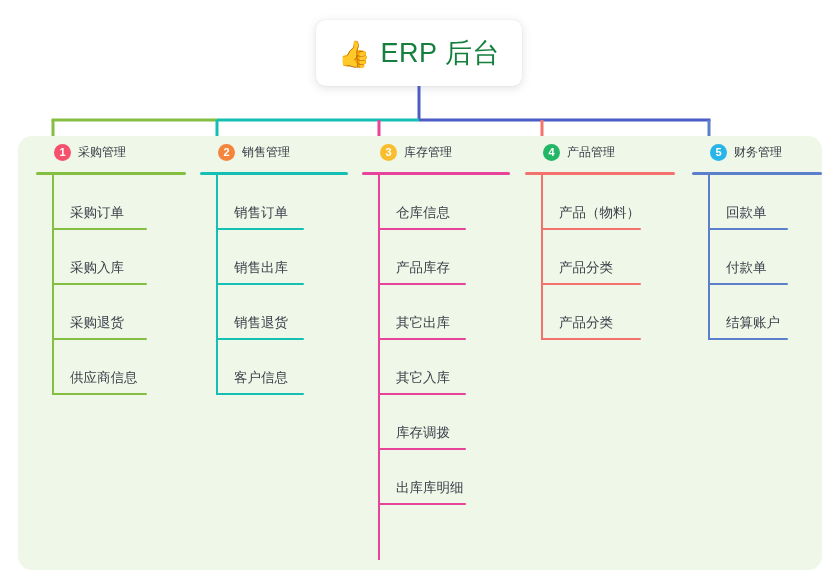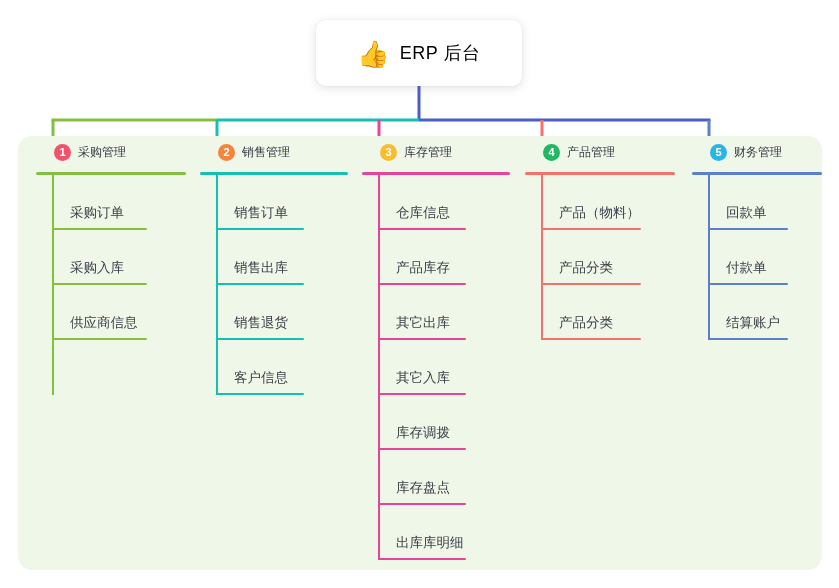--- a/index.html
+++ b/index.html
@@ -36,22 +36,22 @@
     gap: 10px;
     box-sizing: border-box;
   }
   .root-emoji {
     font-size: 26px;
     line-height: 1;
     display: inline-block;
     transform: translateY(1px);
   }
   .root-label {
-    font-size: 18px;
-    color: #000000;
+    font-size: 27px;
+    color: #15803d;
     letter-spacing: 0.5px;
     white-space: nowrap;
   }
 
   
   #wires {
     position: absolute;
     left: 0;
     top: 0;
     width: 839px;
@@ -176,20 +176,24 @@
           <div class="trunk" style="background: rgb(132, 191, 65); height: 220px;"></div>
           <div class="leaf">
             <span class="leaf-label">采购订单</span>
             <div class="leaf-rule" style="background: rgb(132, 191, 65); width: 95px;"></div>
           </div>
           <div class="leaf">
             <span class="leaf-label">采购入库</span>
             <div class="leaf-rule" style="background: rgb(132, 191, 65); width: 95px;"></div>
           </div>
           <div class="leaf">
+            <span class="leaf-label">采购退货</span>
+            <div class="leaf-rule" style="background: rgb(132, 191, 65); width: 95px;"></div>
+          </div>
+          <div class="leaf">
             <span class="leaf-label">供应商信息</span>
             <div class="leaf-rule" style="background: rgb(132, 191, 65); width: 95px;"></div>
           </div>
         </div>
       </div>
       <div class="column" style="left: 200px; width: 148px;">
         <div class="col-head">
           <span class="badge" style="background: rgb(245, 132, 60);">2</span>
           <span class="col-title">销售管理</span>
         </div>
@@ -236,24 +240,20 @@
           </div>
           <div class="leaf">
             <span class="leaf-label">其它入库</span>
             <div class="leaf-rule" style="background: rgb(232, 67, 155); width: 88px;"></div>
           </div>
           <div class="leaf">
             <span class="leaf-label">库存调拨</span>
             <div class="leaf-rule" style="background: rgb(232, 67, 155); width: 88px;"></div>
           </div>
           <div class="leaf">
-            <span class="leaf-label">库存盘点</span>
-            <div class="leaf-rule" style="background: rgb(232, 67, 155); width: 88px;"></div>
-          </div>
-          <div class="leaf">
             <span class="leaf-label">出库库明细</span>
             <div class="leaf-rule" style="background: rgb(232, 67, 155); width: 88px;"></div>
           </div>
         </div>
       </div>
       <div class="column" style="left: 525px; width: 150px;">
         <div class="col-head">
           <span class="badge" style="background: rgb(35, 182, 101);">4</span>
           <span class="col-title">产品管理</span>
         </div>

